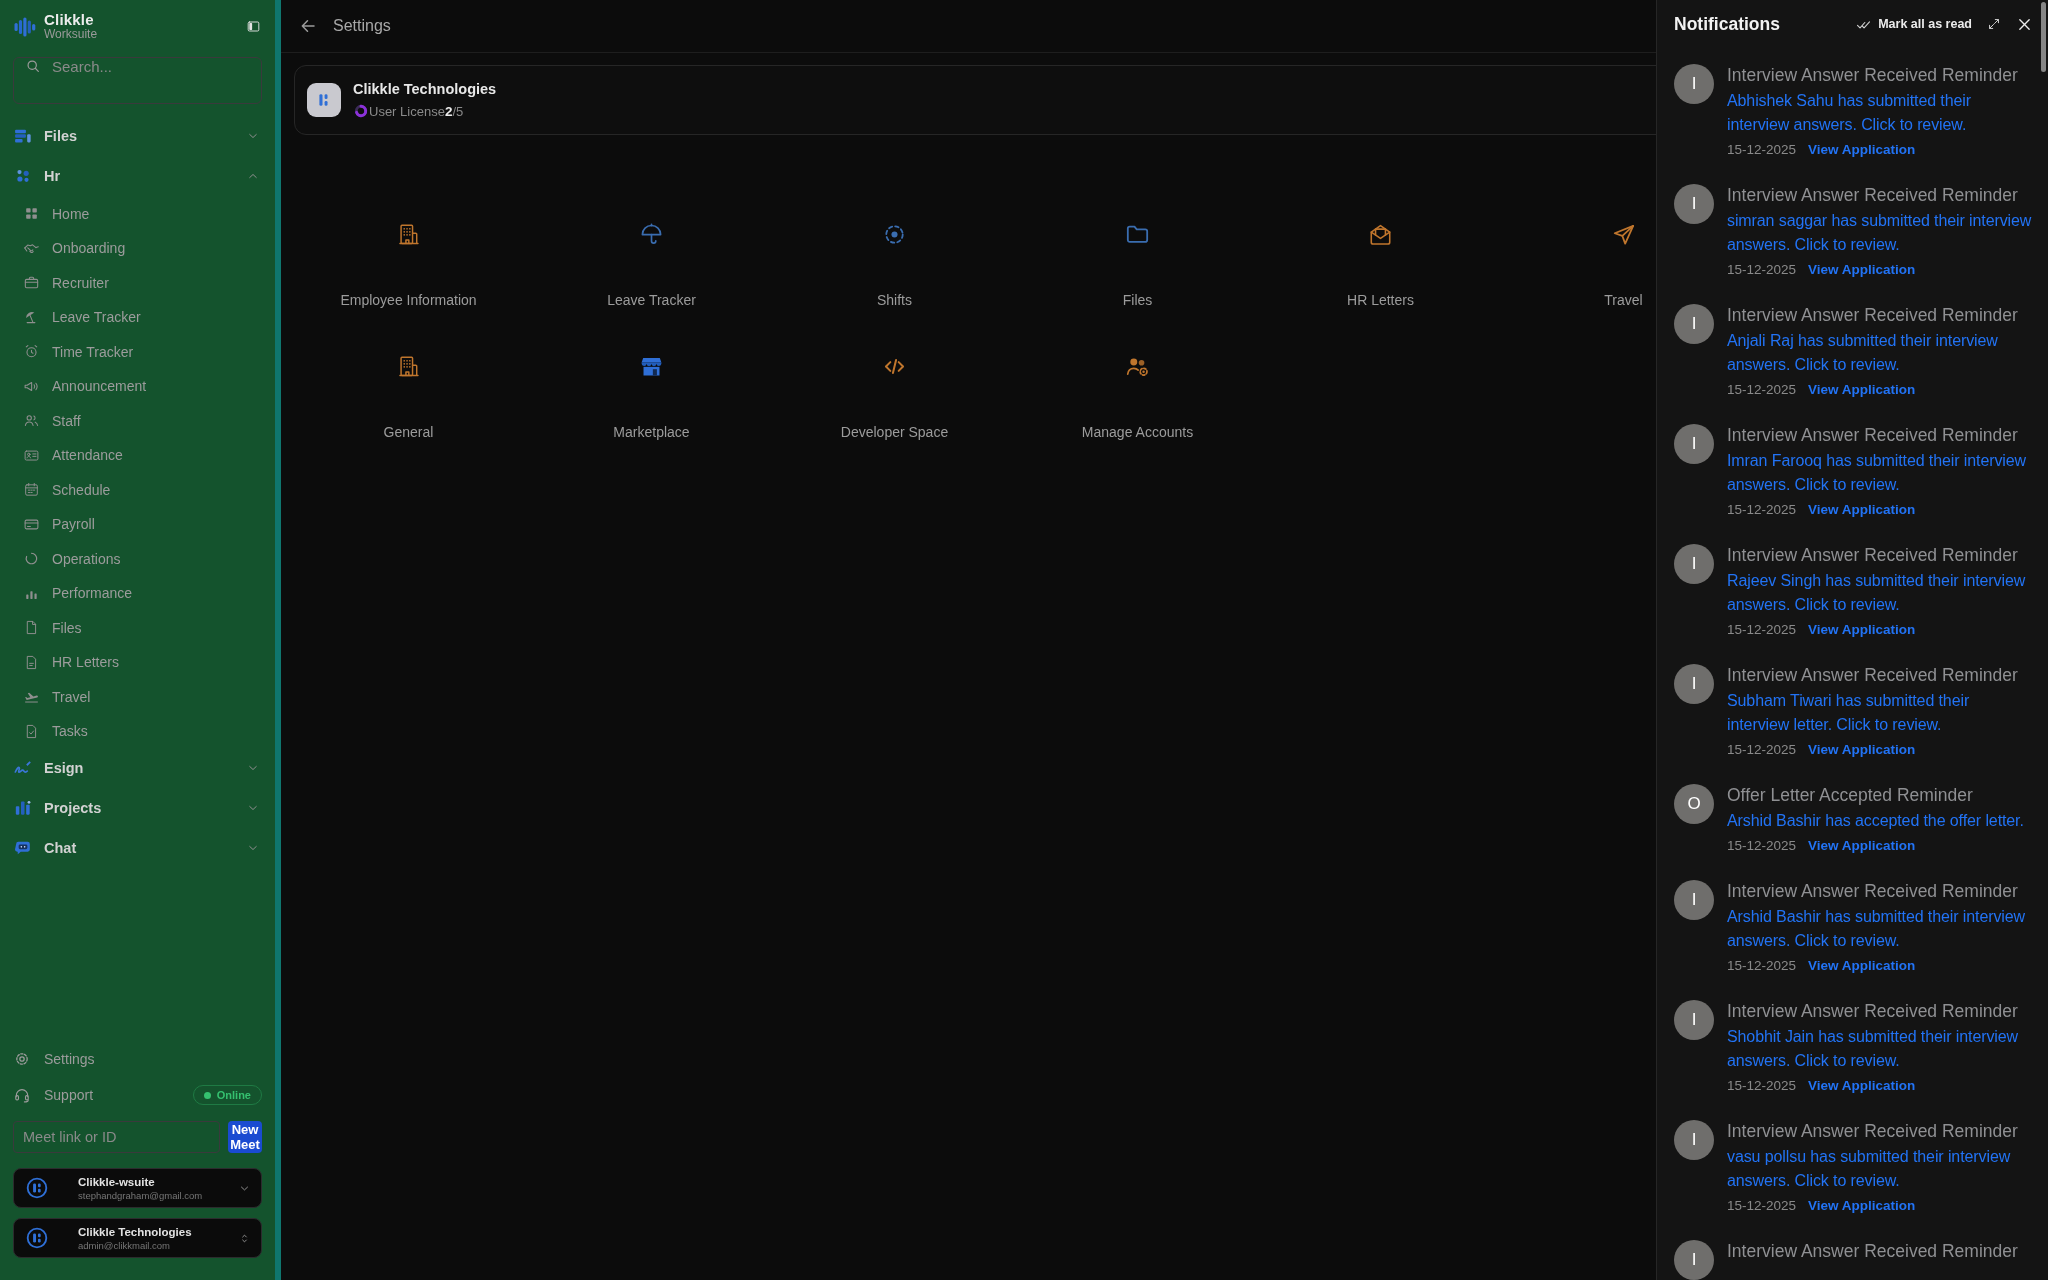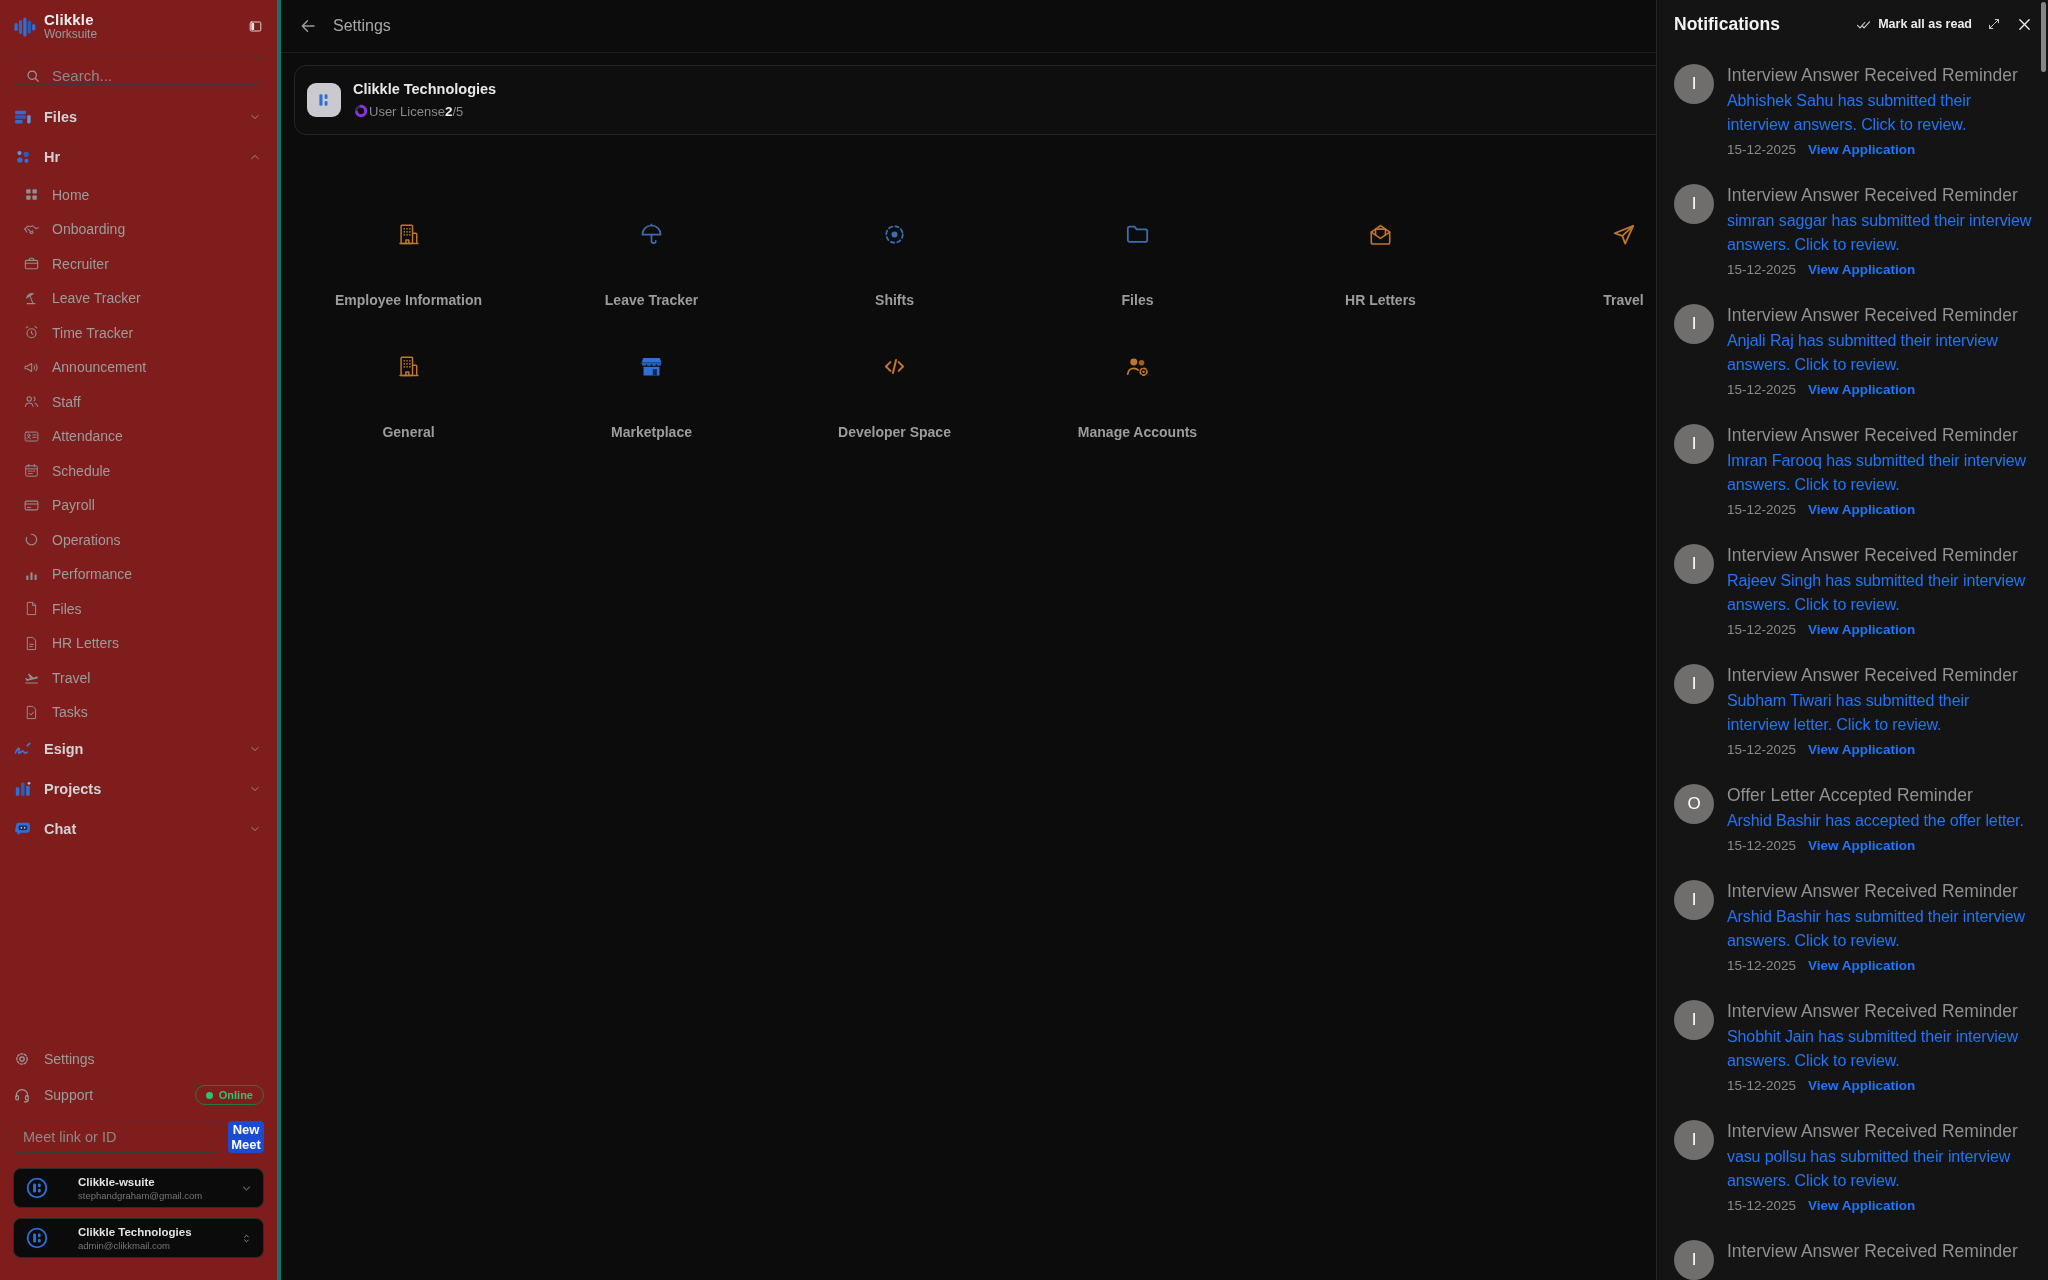--- a/index.html
+++ b/index.html
@@ -1,30 +1,30 @@
 <!DOCTYPE html>
 <html style="--accent-blue: #2f6fd6; --deep-blue: #2360bd; --icon-blue: #3a6db0; --orange: #c0762d; --link-blue: #2273f5; --green: #35c06f; --purple: #8b31d9; --button-blue: #1a4bd1;"><head>
 <meta charset="utf-8">
 <style>
   * { margin:0; padding:0; box-sizing:border-box; }
   html,body { width:2048px; height:1280px; overflow:hidden; }
   body { background:#0c0c0c; font-family:"Liberation Sans", sans-serif; color:#cfcfcf; }
   .app { display:flex; height:100%; position:relative; }
 
   
-  .sidebar { width:281px; flex-shrink:0; background:#7f1d1d; border-right:4px solid #0f766e;
+  .sidebar { width:281px; flex-shrink:0; background:#14532d; border-right:6px solid #0f766e;
              display:flex; flex-direction:column; }
   .side-head { display:flex; align-items:center; padding:12px 14px 8px 13px; }
   .logo-mark { font-size:24px; display:flex; margin-right:7px; }
   .brand { font-size:15px; font-weight:bold; color:#ececec; line-height:1.02; letter-spacing:.2px; }
   .suite { font-size:12px; color:#9a9a9a; }
   .panel-toggle { margin-left:auto; font-size:15px; color:#e2e2e2; display:flex; cursor:pointer; }
 
-  .search-box { margin:8px 13px 10px; display:flex; align-items:flex-end; gap:11px;
-                border:1px solid #3a3a3c; border-radius:6px; height:28px; padding:0 11px; }
+  .search-box { margin:8px 13px 10px; display:flex; align-items:flex-start; gap:11px;
+                border:1px solid #3a3a3c; border-radius:6px; height:47px; padding:0 11px; }
   .search-ic { font-size:16px; color:#9a9a9a; display:flex; }
   .search-input { background:transparent; border:none; outline:none; color:#bdbdbd; font-size:15px; width:100%;
                   font-family:"Liberation Sans", sans-serif; }
   .search-input::placeholder { color:#8a8a8a; }
 
   .nav { flex:1; overflow:hidden; padding-top:2px; }
   .nav-item { display:flex; align-items:center; height:40px; padding:0 15px 0 13px; cursor:pointer; }
   .nav-icon { display:flex; }
   .nav-item.top .nav-icon { font-size:20px; margin-right:11px; }
   .nav-item.top .nav-label { color:#d2d2d2; font-weight:bold; font-size:14.5px; }
@@ -66,21 +66,21 @@
   .company-tile { width:34px; height:34px; border-radius:9px; background:#c9c9cf; display:flex;
                   align-items:center; justify-content:center; font-size:24px; }
   .company-name { font-size:14.5px; font-weight:bold; color:#e8e8e8; }
   .license-row { display:flex; align-items:center; margin-top:6px; }
   .donut { font-size:16px; display:flex; }
   .license-label { font-size:13px; color:#8a8a8a; }
   .license-used { font-size:13.5px; font-weight:bold; color:#ececec; }
   .license-sep, .license-total { font-size:13px; color:#8a8a8a; }
 
   .apps-grid { display:grid; grid-template-columns:repeat(6,243px); row-gap:45px; margin:86px 0 0 6px; }
-  .app-cell { display:flex; flex-direction:column; align-items:center; gap:44px; cursor:pointer;font-weight:bold; }
+  .app-cell { display:flex; flex-direction:column; align-items:center; gap:44px; cursor:pointer; }
   .app-icon { font-size:27px; height:27px; display:flex; }
   .app-label { font-size:14px; color:#9c9c9c; }
   .tint-orange { color:var(--orange,#c0762d); }
   .tint-blue { color:var(--icon-blue,#3a6db0); }
 
   
   .notif-panel { position:absolute; top:0; right:0; width:392px; height:1280px; background:#141414;
                  border-left:1px solid #262626; z-index:5; display:flex; flex-direction:column; }
   .notif-head { display:flex; align-items:center; height:48px; padding:0 15px 0 17px; flex-shrink:0; }
   .notif-title { font-size:17.5px; font-weight:bold; color:#f2f2f2; }

